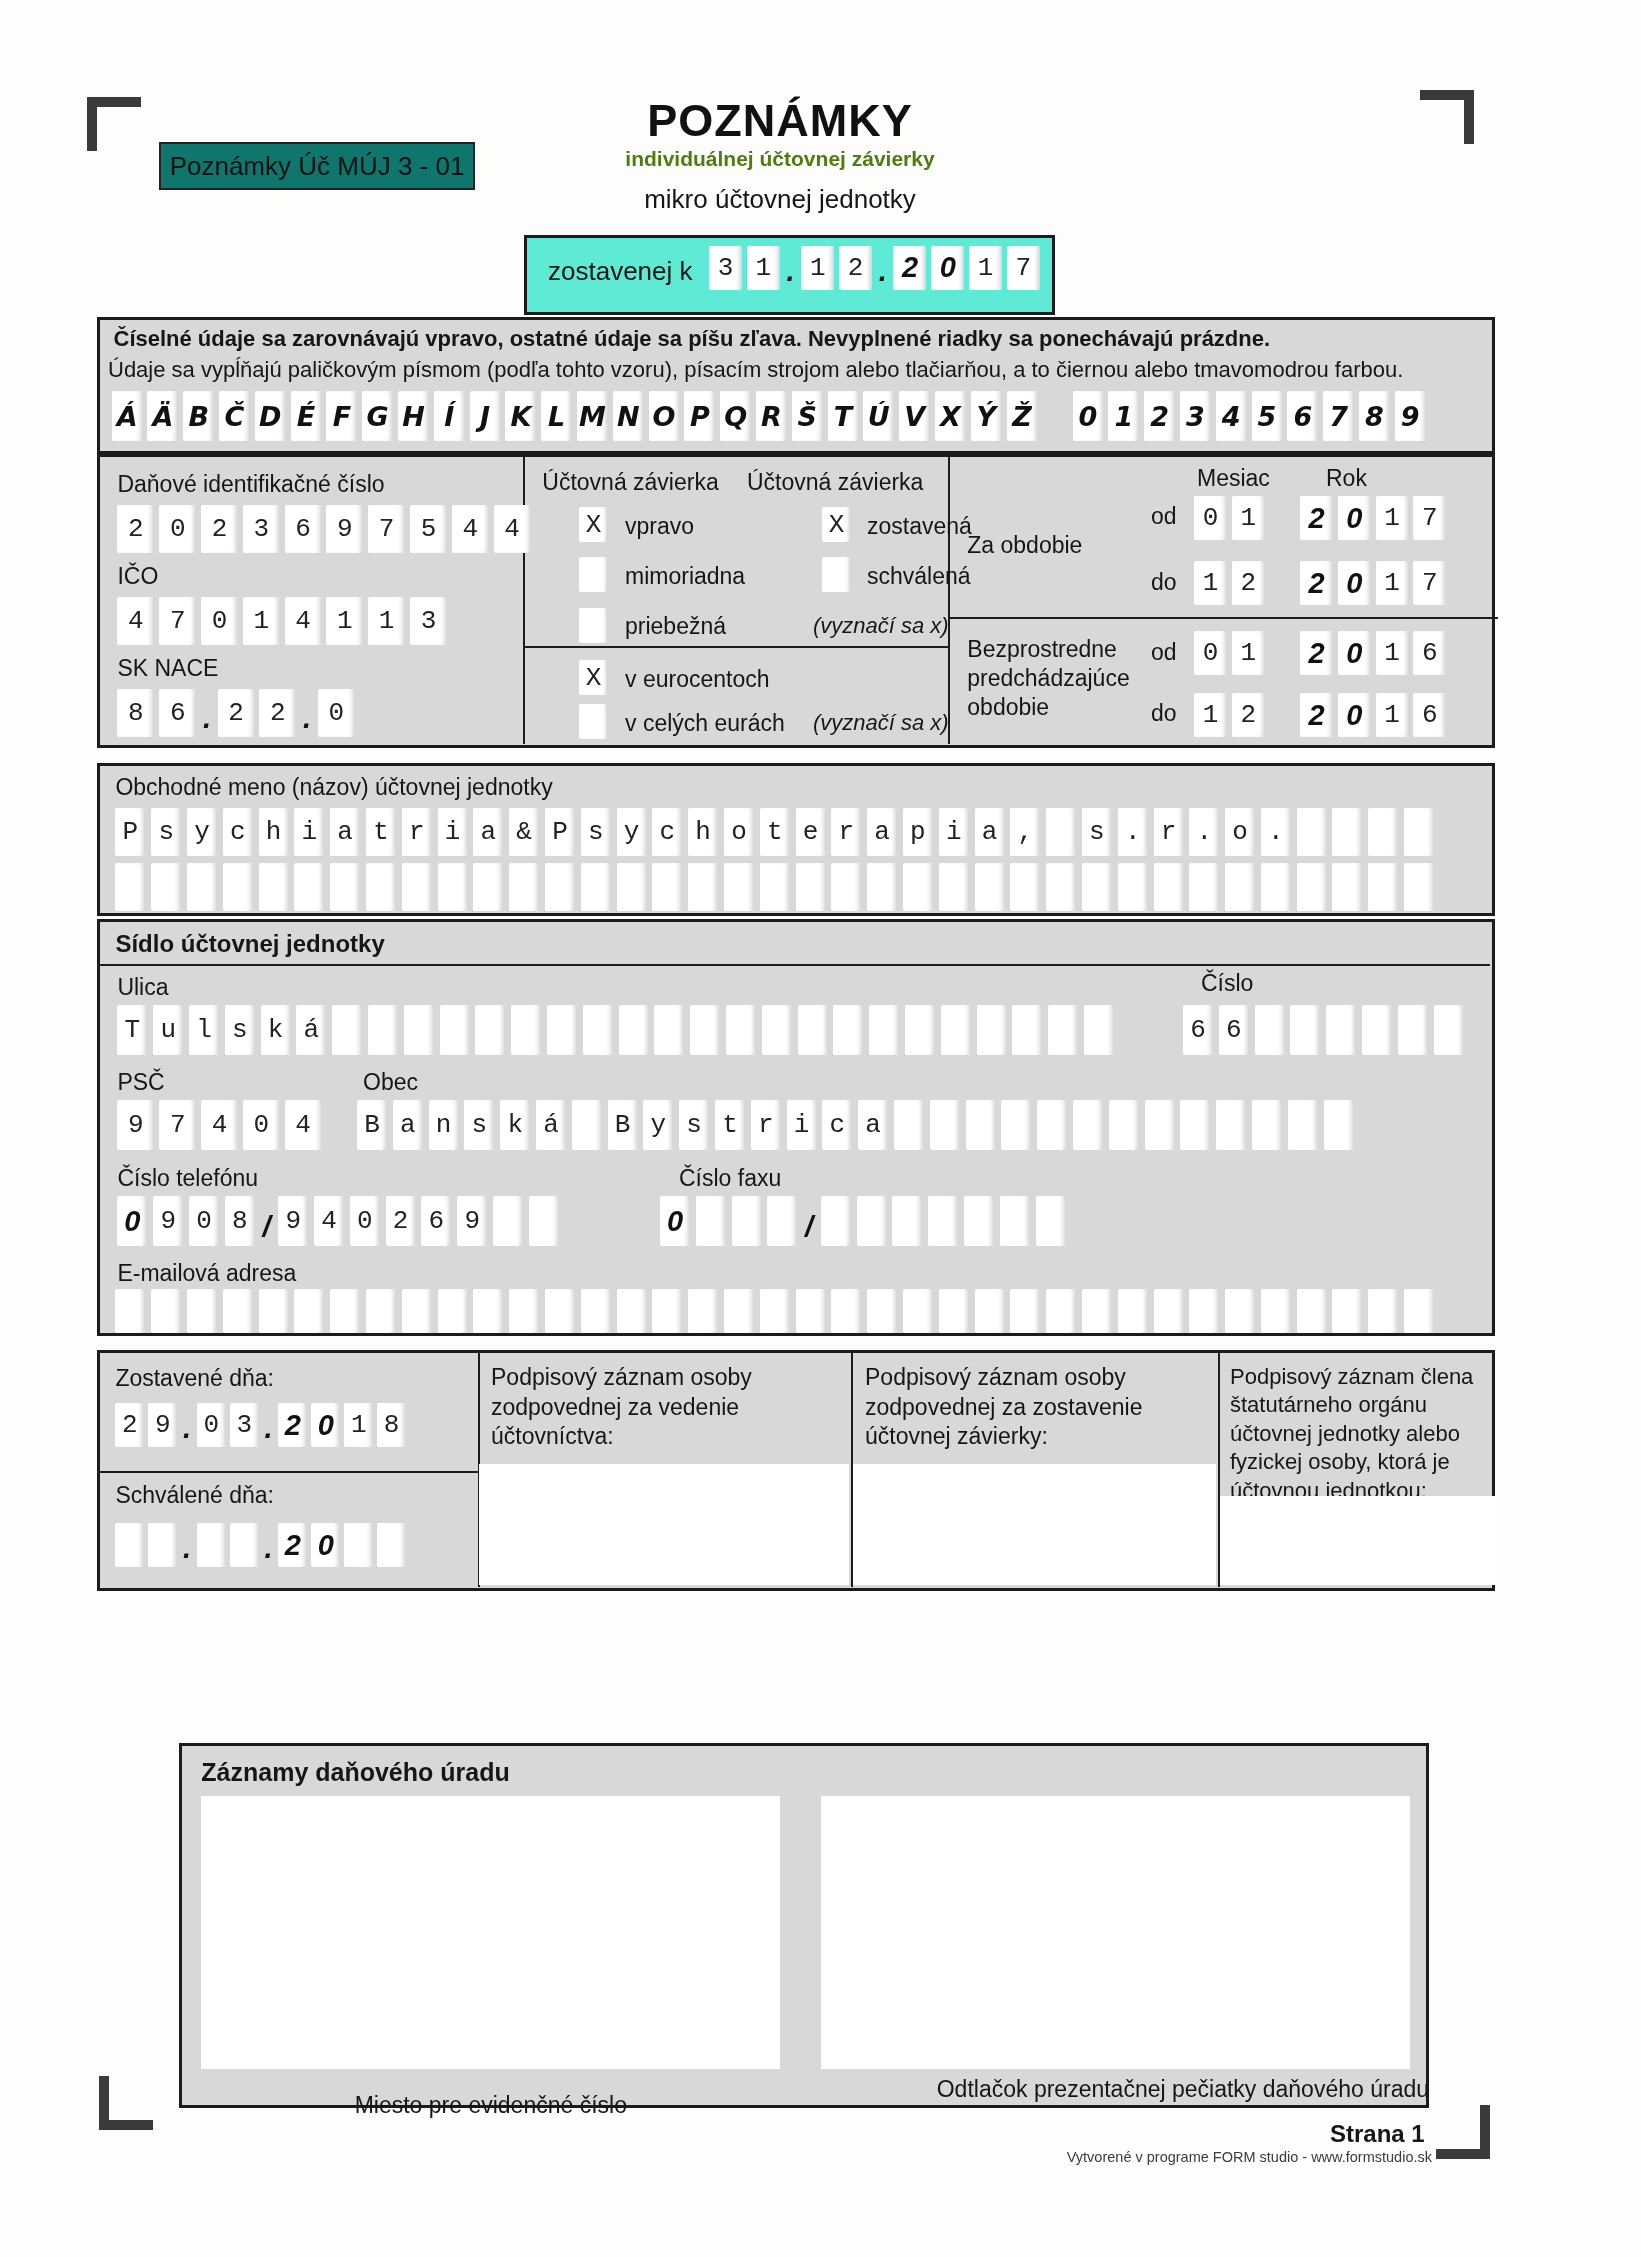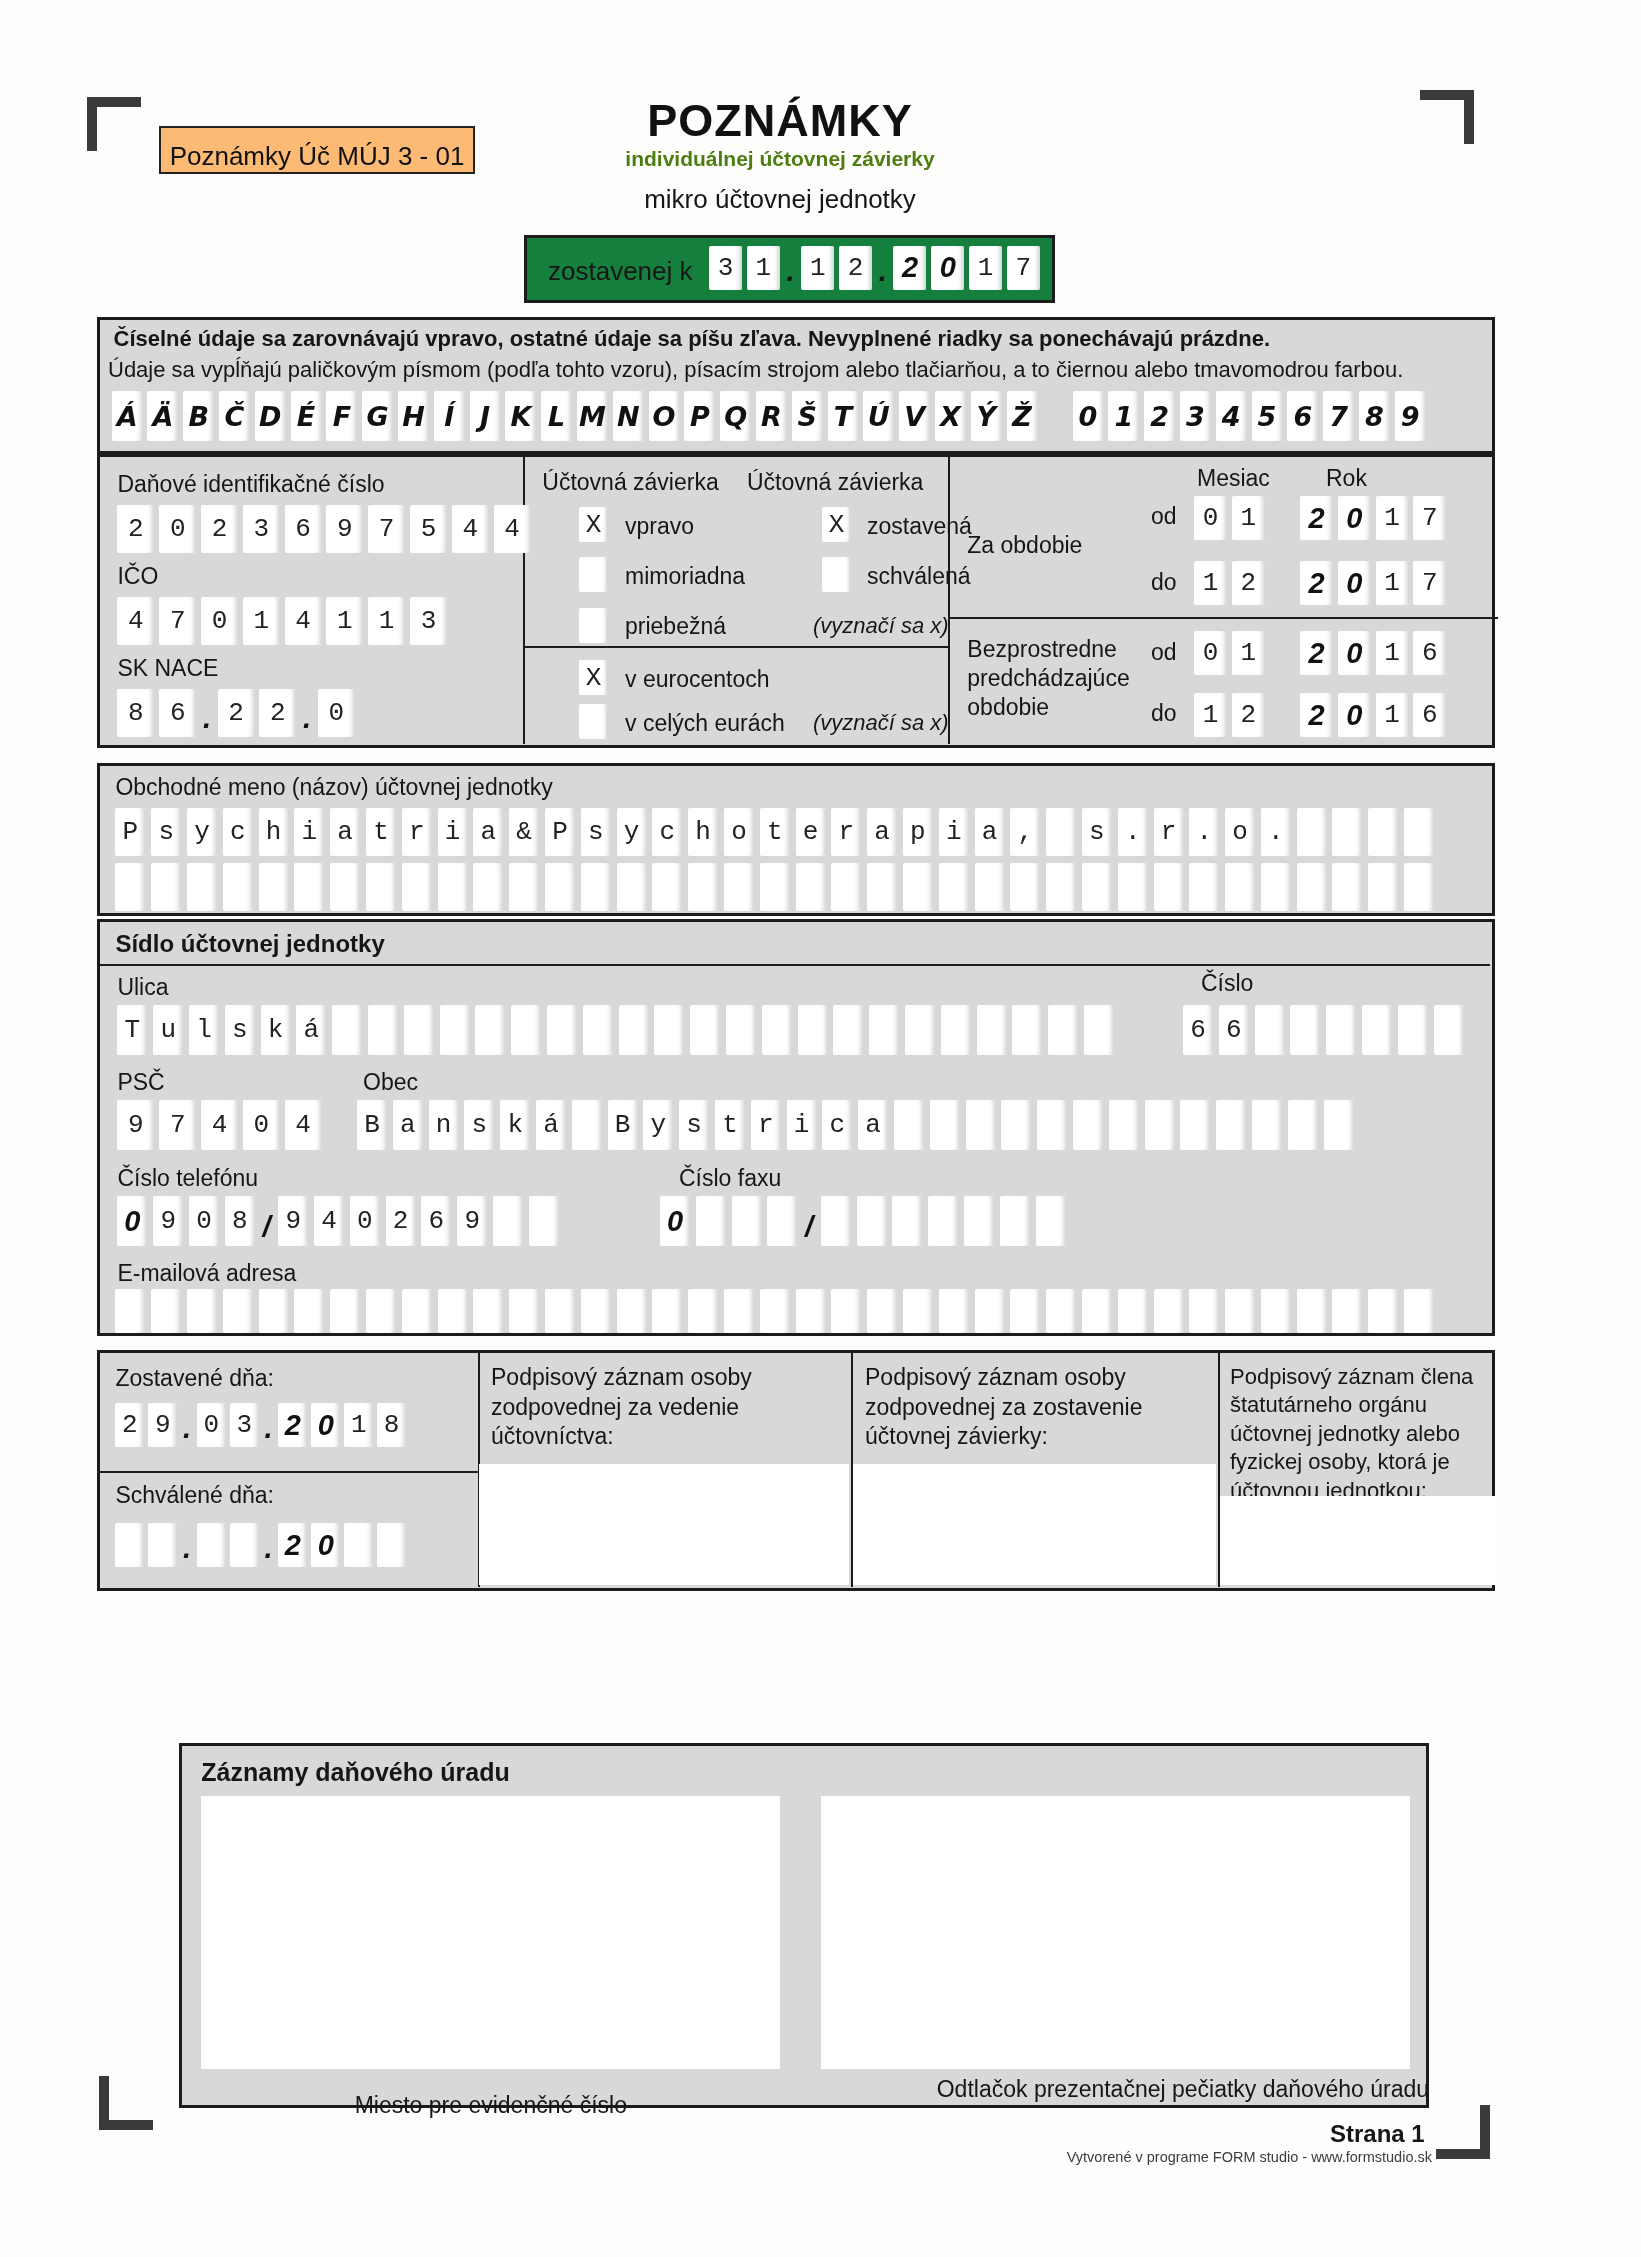--- a/index.html
+++ b/index.html
@@ -12,23 +12,23 @@
   .abs { position:absolute; }
 
   
   .bracket { position:absolute; width:54px; height:54px; }
   .bracket.tl { border-top:10.6px solid #3a3a3a; border-left:10.6px solid #3a3a3a; }
   .bracket.tr { border-top:10.6px solid #3a3a3a; border-right:10.6px solid #3a3a3a; }
   .bracket.bl { border-bottom:10.6px solid #3a3a3a; border-left:10.6px solid #3a3a3a; }
   .bracket.br { border-bottom:10.6px solid #3a3a3a; border-right:10.6px solid #3a3a3a; }
 
   .codebox {
-    border:2.9px solid #222; background:#fdba74;
-    display:flex; align-items:flex-end; justify-content:center;
-    font-size:26px; color:#111;
+    border:2.9px solid #222; background:#0f766e;
+    display:flex; align-items:center; justify-content:center;
+    font-size:26px; color:#111;margin-top:16px;
   }
   .t-title { font-size:45px; font-weight:bold; letter-spacing:1px; color:#111; }
   .t-sub1  { font-size:21px; font-weight:bold; color:#4d7c0f; }
   .t-sub2  { font-size:26px; color:#161616; }
   .center { transform:translateX(-50%); white-space:nowrap; }
 
   .graybox { background:#d8d8d8; border:3.9px solid #1c1c1c; }
   .label   { font-size:23px; color:#161616; white-space:nowrap; }
   .label-sm{ font-size:22px; color:#161616; }
   .bold    { font-weight:bold; }
@@ -79,21 +79,21 @@
   <div class="bracket br abs" style="left:1436px;top:2105px;"></div>
 
   <div class="codebox abs" style="left:159px;top:126px;width:316px;height:48px;">
     <span>Poznámky Úč MÚJ 3 - 01</span>
   </div>
 
   <div class="abs center t-title" style="left:780px;top:95px;">POZNÁMKY</div>
   <div class="abs center t-sub1" style="left:780px;top:147px;">individuálnej účtovnej závierky</div>
   <div class="abs center t-sub2" style="left:780px;top:184px;">mikro účtovnej jednotky</div>
 
-  <div class="abs" style="left:524px;top:235px;width:531px;height:68px;border:3.9px solid #1c1c1c;background:#15803d;">
+  <div class="abs" style="left:524px;top:235px;width:531px;height:80px;border:3.9px solid #1c1c1c;background:#5eead4;">
     <span class="label abs" style="left:21px;top:18.3px;font-size:26px;">zostavenej k</span>
     <div class="cells abs" style="left:182px;top:7.7px;--cw:33px;--ch:44px;">
         <span class="cell">3</span>
         <span class="cell">1</span>
         <span class="sep">.</span>
         <span class="cell">1</span>
         <span class="cell">2</span>
         <span class="sep">.</span>
         <span class="cell pre">2</span>
         <span class="cell pre">0</span>

